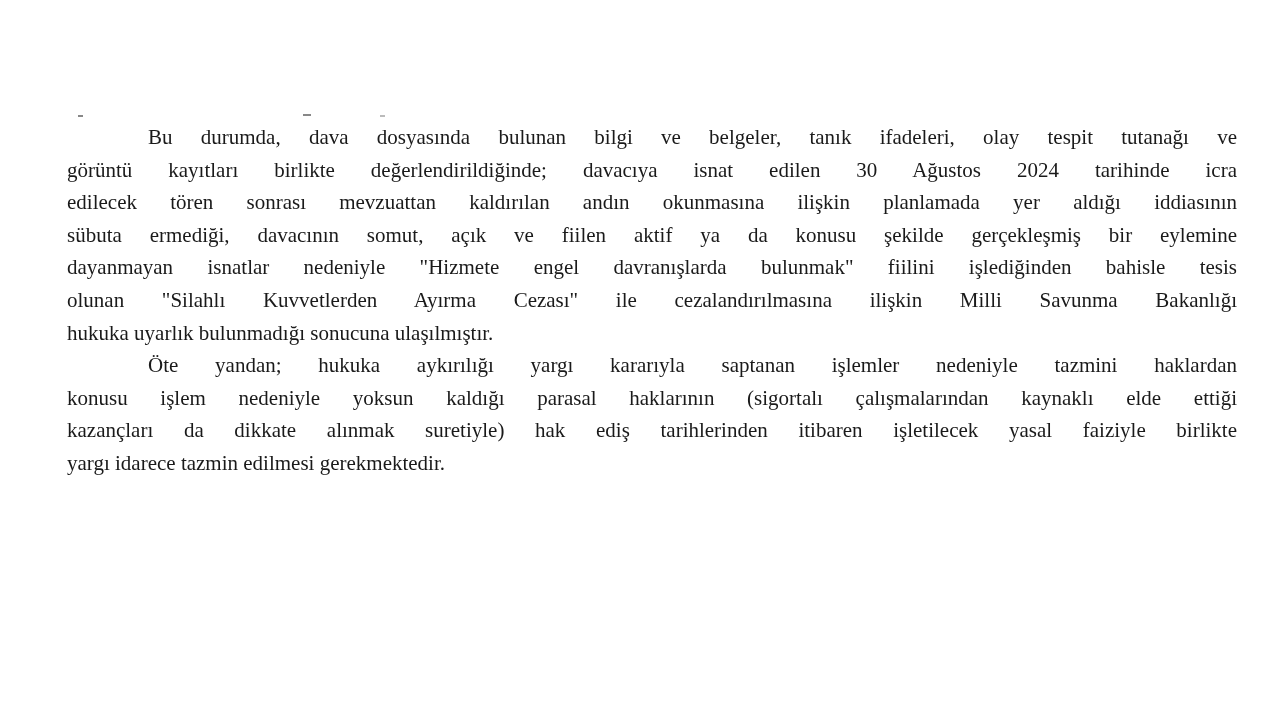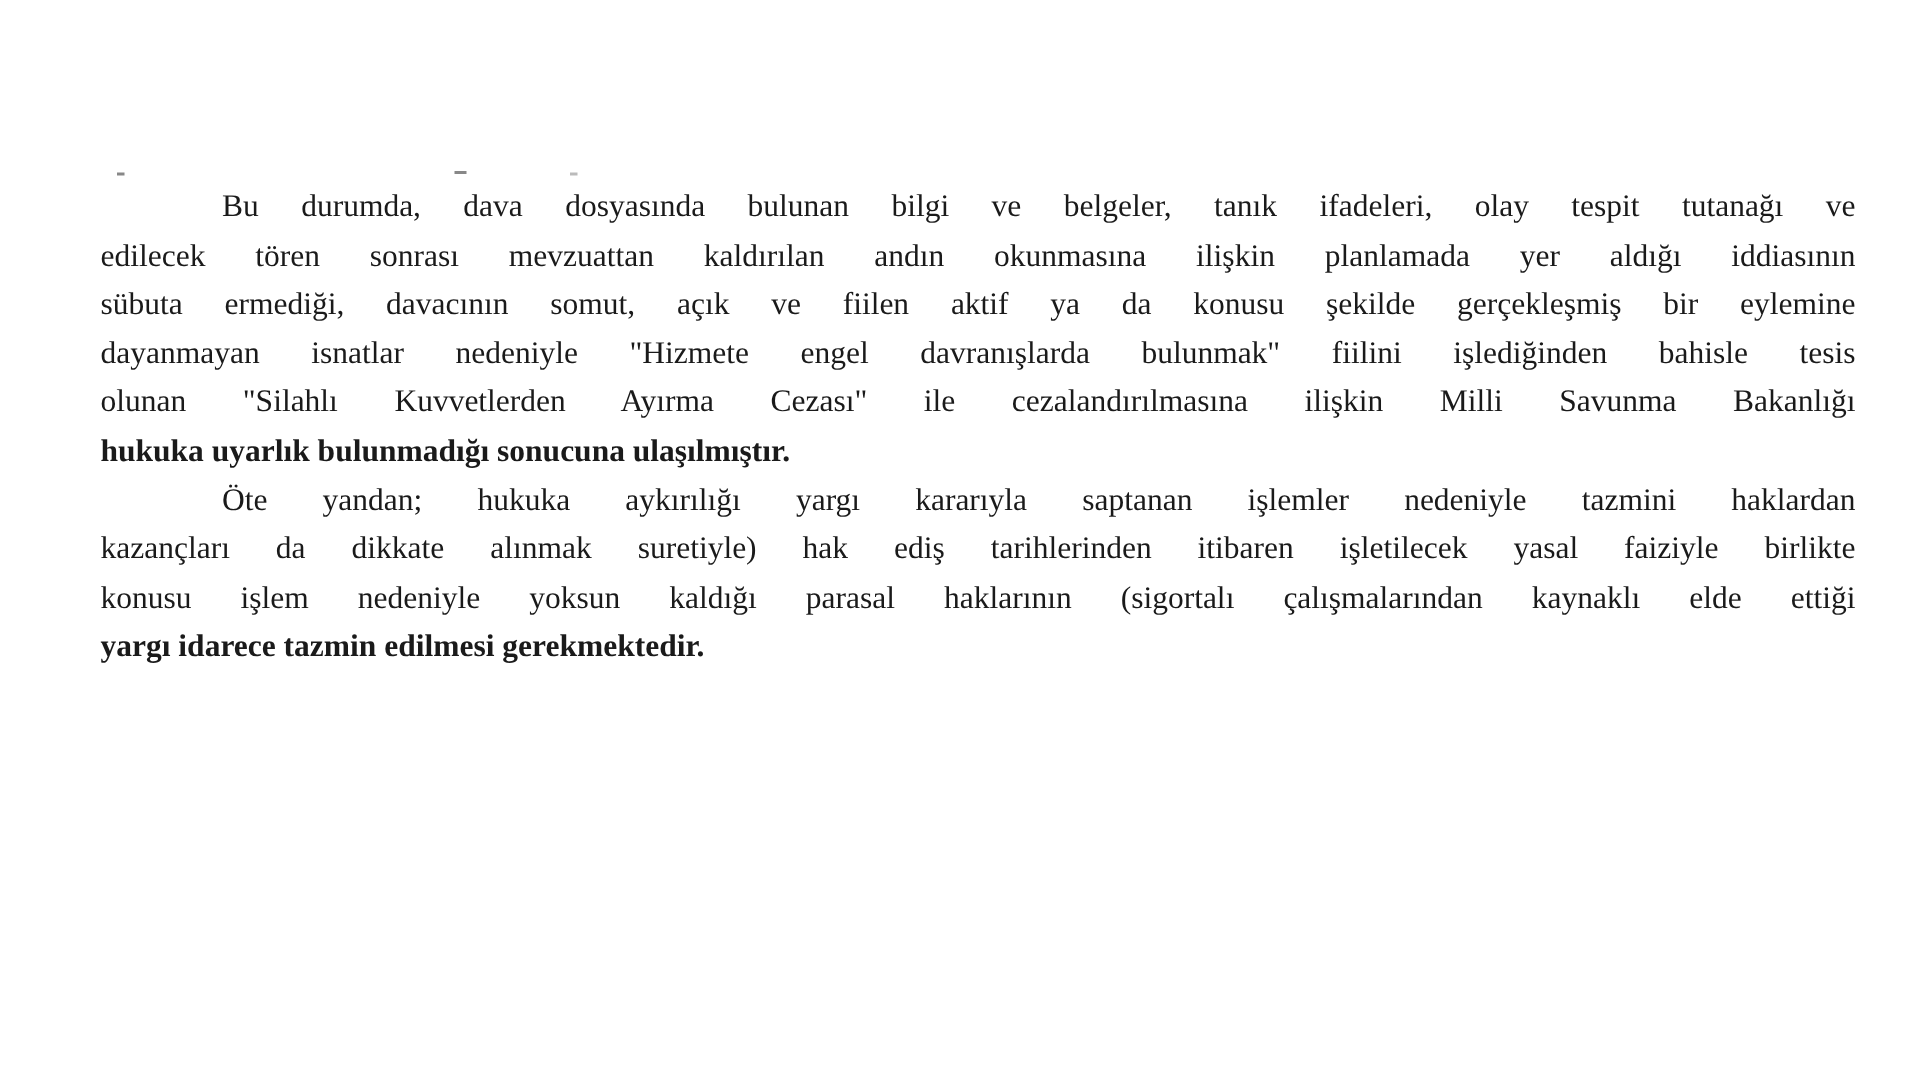--- a/index.html
+++ b/index.html
@@ -36,43 +36,44 @@
     .line {
       display: block;
       height: 32.6px;
       line-height: 32.6px;
       font-size: 21px;
       white-space: nowrap;
       text-align: justify;
       text-align-last: justify;
     }
     .line.indent { padding-left: 81px; }
-    .line.last { text-align-last: left; font-weight: bold; }
+    .line.last { text-align-last: left; }
   </style>
 </head>
 <body>
 
 <div class="page">
 
   <div class="artifact" style="left:78px; top:115px; width:5px;"></div>
   <div class="artifact" style="left:303px; top:114px; width:8px;"></div>
   <div class="artifact" style="left:380px; top:115px; width:5px; opacity:0.4;"></div>
 
   <div class="body-text">
 
     <div>
       <span class="line indent">Bu durumda, dava dosyasında bulunan bilgi ve belgeler, tanık ifadeleri, olay tespit tutanağı ve</span>
+      <span class="line">görüntü kayıtları birlikte değerlendirildiğinde; davacıya isnat edilen  30 Ağustos 2024 tarihinde icra</span>
       <span class="line">edilecek tören sonrası  mevzuattan kaldırılan andın okunmasına ilişkin planlamada yer aldığı iddiasının</span>
       <span class="line">sübuta ermediği,  davacının somut, açık ve fiilen aktif ya da konusu şekilde gerçekleşmiş bir eylemine</span>
       <span class="line">dayanmayan isnatlar nedeniyle  "Hizmete engel davranışlarda bulunmak" fiilini işlediğinden bahisle tesis</span>
       <span class="line">olunan "Silahlı Kuvvetlerden Ayırma Cezası" ile cezalandırılmasına ilişkin Milli Savunma Bakanlığı</span>
       <span class="line last">hukuka uyarlık bulunmadığı sonucuna ulaşılmıştır.</span>
     </div>
 
     <div>
       <span class="line indent">Öte yandan; hukuka aykırılığı yargı kararıyla saptanan işlemler nedeniyle tazmini haklardan</span>
+      <span class="line">konusu işlem nedeniyle yoksun kaldığı parasal haklarının (sigortalı çalışmalarından kaynaklı elde ettiği</span>
       <span class="line">kazançları da dikkate alınmak suretiyle) hak ediş tarihlerinden itibaren işletilecek yasal faiziyle birlikte</span>
-      <span class="line">konusu işlem nedeniyle yoksun kaldığı parasal haklarının (sigortalı çalışmalarından kaynaklı elde ettiği</span>
       <span class="line last">yargı idarece tazmin edilmesi gerekmektedir.</span>
     </div>
 
   </div>
 </div>
 
 </body></html>

